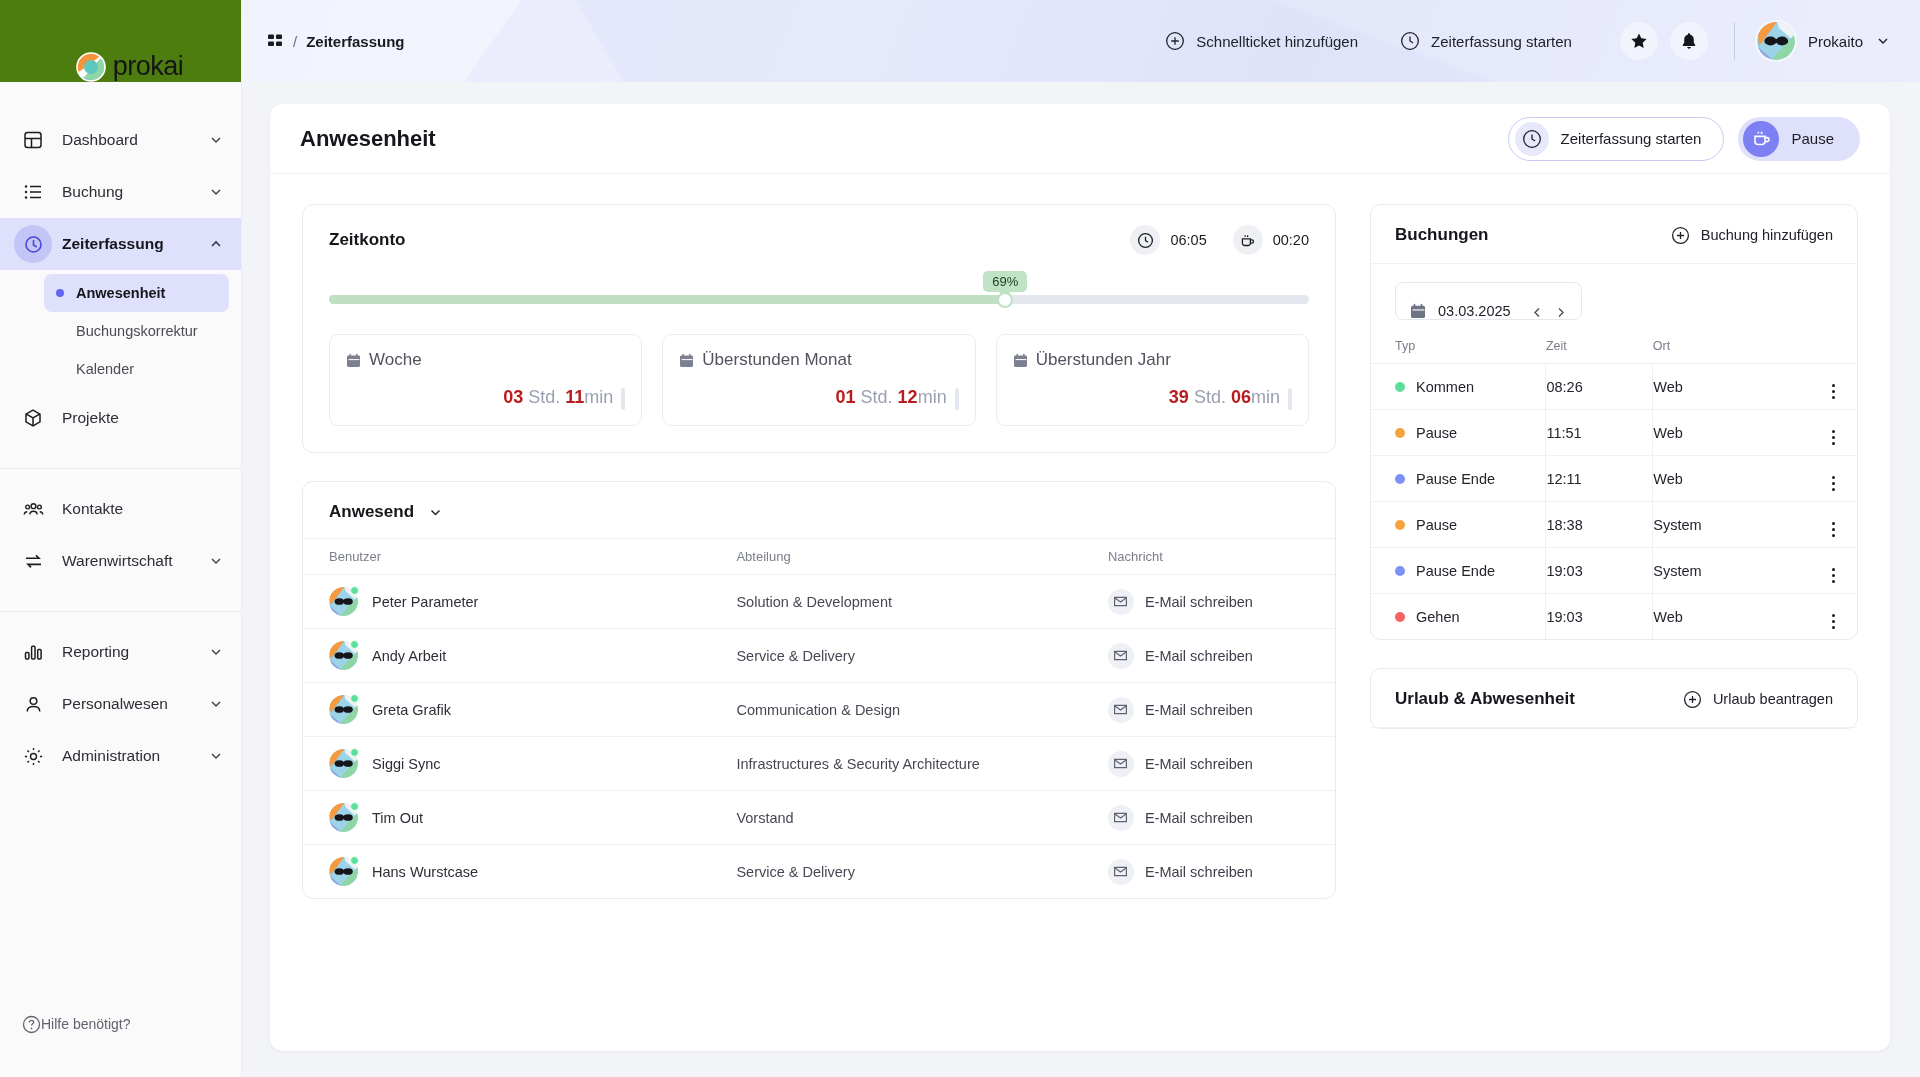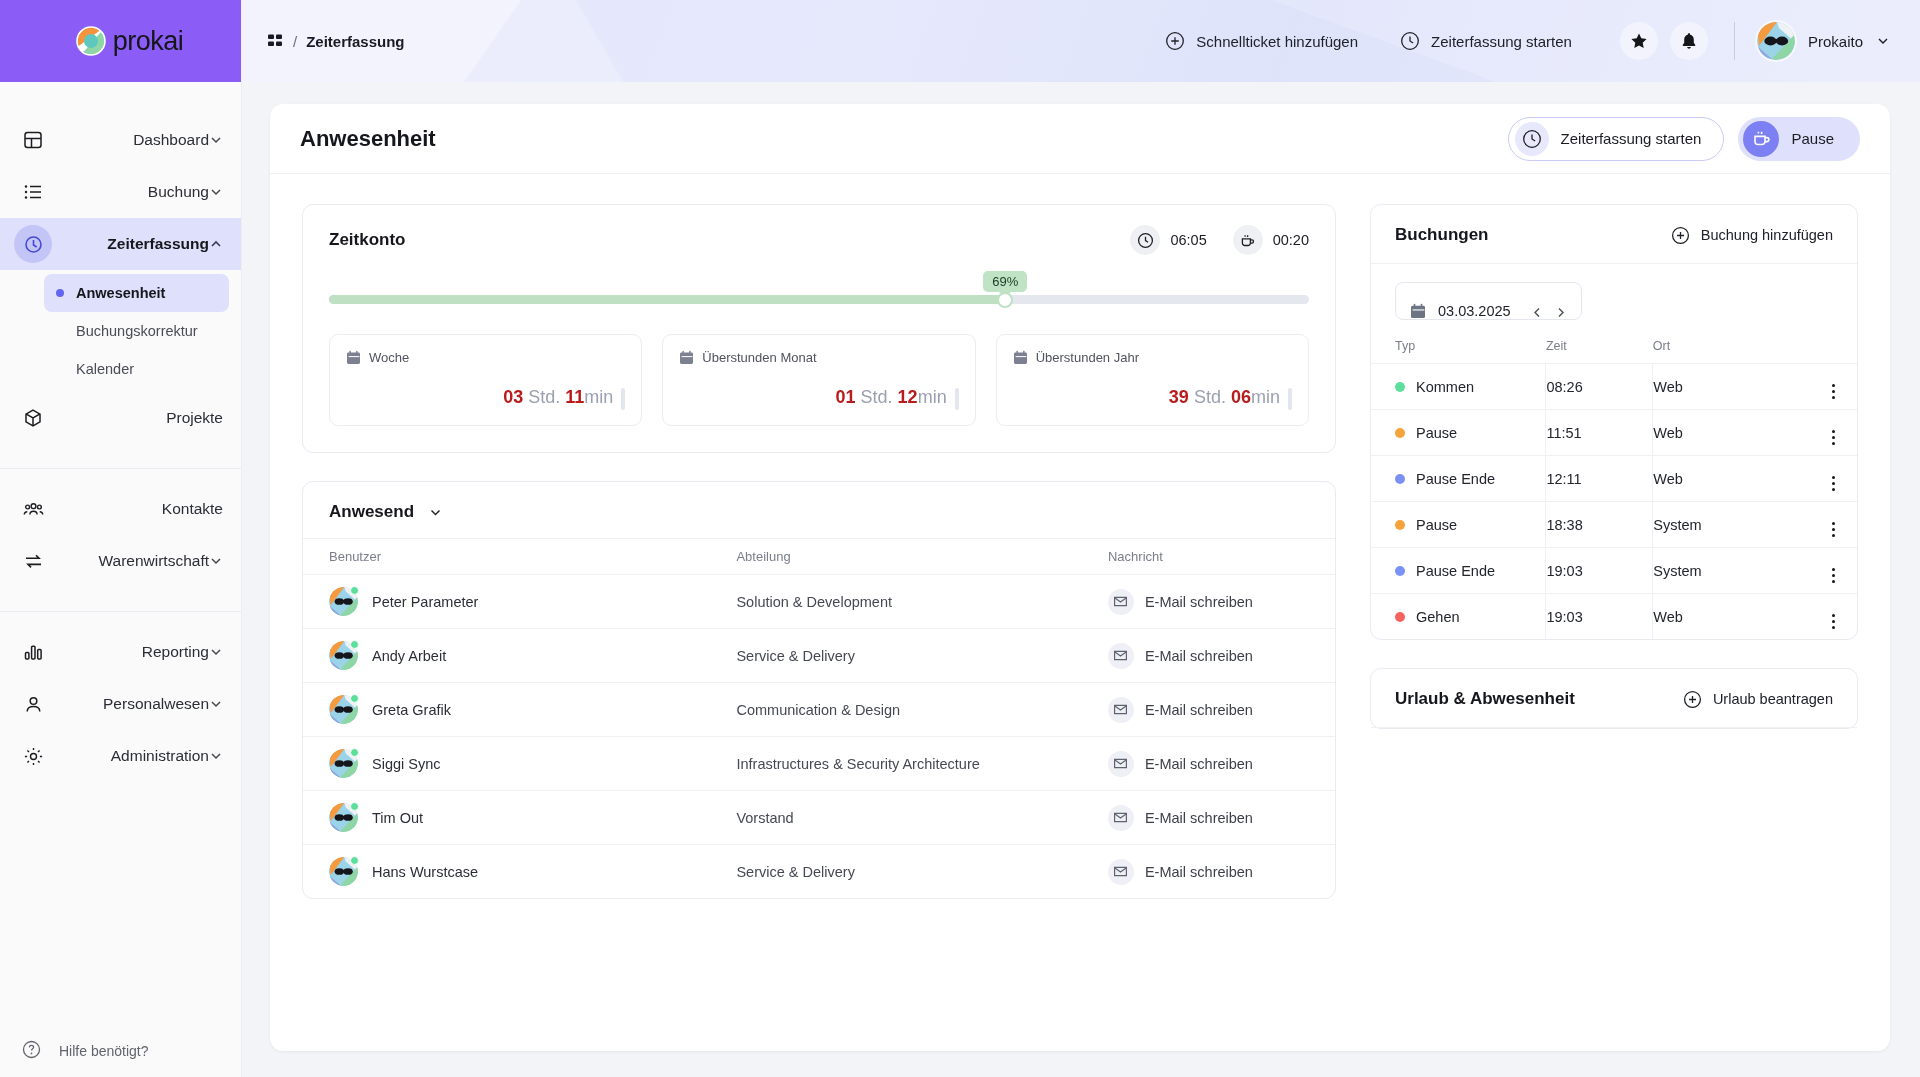--- a/index.html
+++ b/index.html
@@ -15,30 +15,30 @@
   
   .sidebar {
     width: 242px; height: 1077px; flex: 0 0 242px;
     background: #fafafb;
     border-right: 1px solid #eceef2;
     display: flex; flex-direction: column;
     position: relative; z-index: 5;
   }
   .brand {
     height: 82px; flex: 0 0 82px;
-    background: #8b5cf6;
-    display: flex; align-items: center; justify-content: center;
+    background: #4d7c0f;
+    display: flex; align-items: flex-end; justify-content: center;
     padding-left: 18px;
   }
   .logo-wrap { display: flex; align-items: center; gap: 7px; }
   .logo-mark { width: 30px; height: 30px; position: relative; }
   .logo-text { font-size: 27px; font-weight: 400; color: #15161a; letter-spacing: -0.5px; }
 
   .nav { flex: 1; padding-top: 32px; overflow: hidden; }
-  .nav-group { padding-bottom: 10px; text-align: right; }
+  .nav-group { padding-bottom: 10px; }
   .nav-sep { height: 1px; background: #eaecf1; margin: 14px 0 14px 0; }
 
   .nav-item {
     display: flex; align-items: center;
     height: 52px; padding: 0 18px 0 14px;
     cursor: pointer; position: relative;
   }
   .nav-item .ni-icon {
     width: 38px; height: 38px; flex: 0 0 38px;
     display: flex; align-items: center; justify-content: center;
@@ -60,21 +60,21 @@
     margin: 0 12px 0 44px; height: 38px;
     padding: 0 12px; border-radius: 8px; cursor: pointer;
     font-size: 14.5px; color: #4b4d56;
   }
   .sub-item .dot { width: 8px; height: 8px; border-radius: 50%; background: transparent; flex:0 0 8px;}
   .sub-item.active { background: #dfe0fb; color: #16171c; font-weight: 700; }
   .sub-item.active .dot { background: #6366f1; }
 
   .help {
     height: 88px; flex: 0 0 88px;
-    display: flex; align-items: flex-end; gap: 18px;
+    display: flex; align-items: center; gap: 0;
     padding: 0 0 18px 22px; color: #62646d; font-size: 14px;
     cursor: pointer;
   }
 
   
   .main { flex: 1; display: flex; flex-direction: column; min-width: 0; position: relative; }
 
   .topbar {
     height: 82px; flex: 0 0 82px;
     background: linear-gradient(110deg,#e4e7fb 0%,#e6e9fc 38%,#dfe3fa 62%,#e7eafc 100%);
@@ -194,21 +194,21 @@
   }
 
   .zk-cards { display: flex; gap: 20px; padding: 30px 26px 26px 26px; }
   .zk-card {
     flex: 1; border: 1px solid #ebedf2; border-radius: 9px;
     padding: 15px 16px 17px 16px; min-height: 92px;
     display: flex; flex-direction: column; position: relative;
   }
   .zk-card-label {
     display: flex; align-items: center; gap: 8px;
-    font-size: 13px; color: #51535d;
+    font-size: 17px; color: #51535d;
   }
   .zk-card-val {
     margin-top: auto; text-align: right; padding-right: 12px;
     font-size: 18px; color: #9aa0b0; position: relative;
   }
   .zk-card-val b { color: #b91c1c; font-weight: 700; }
   .zk-card-val:after {
     content:""; position: absolute; right: 0; top: 1px; width: 4px; height: 22px;
     background: #e2e6ee; border-radius: 2px;
   }

